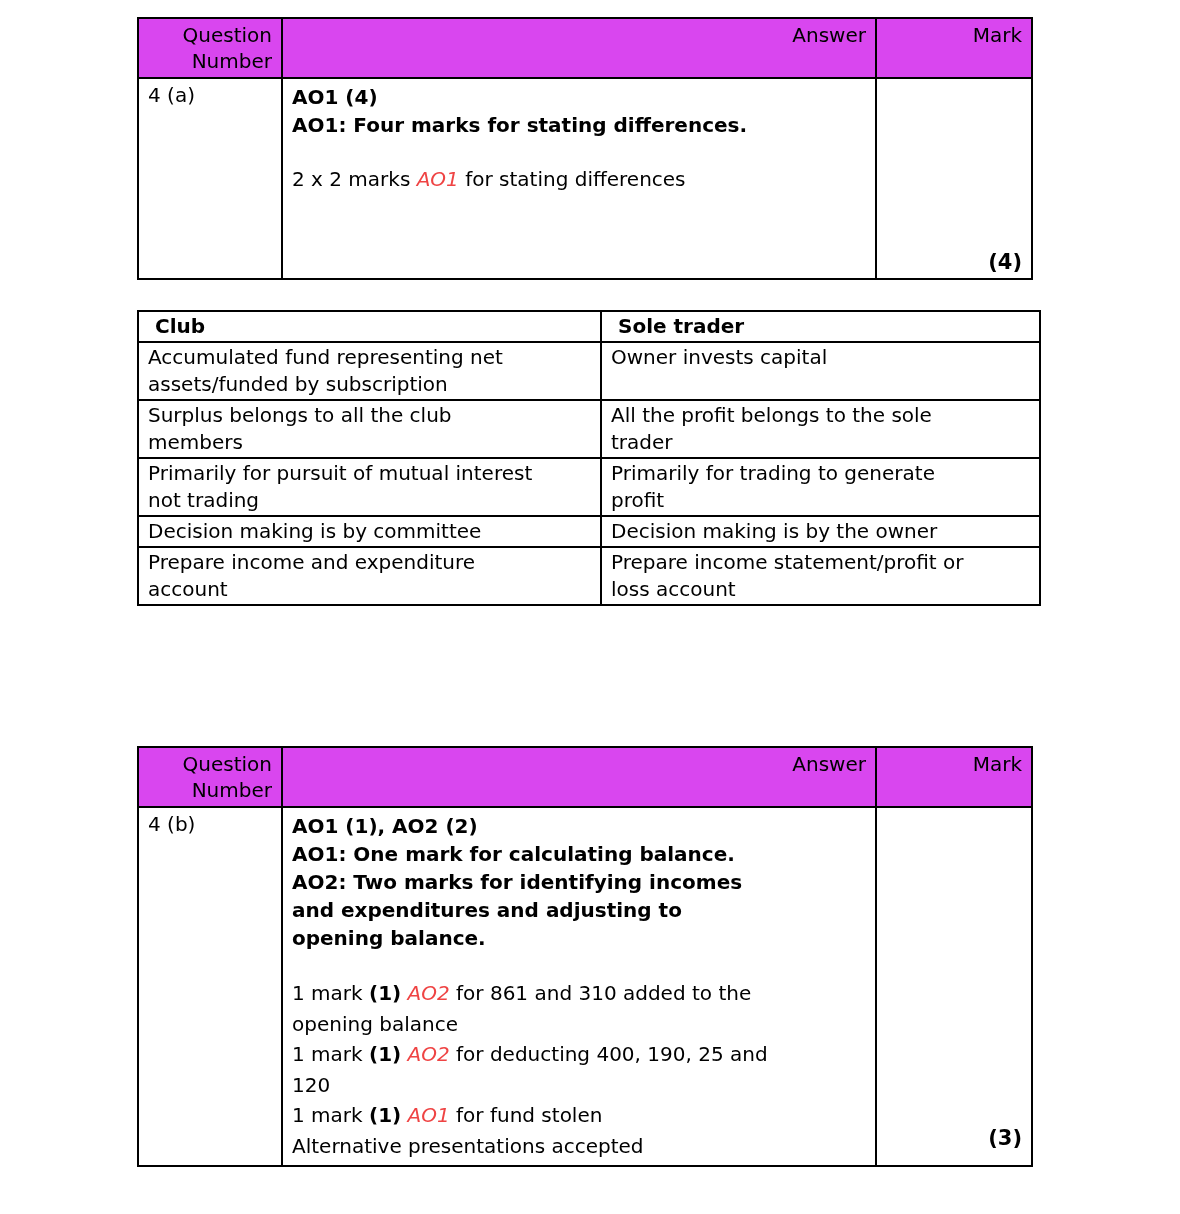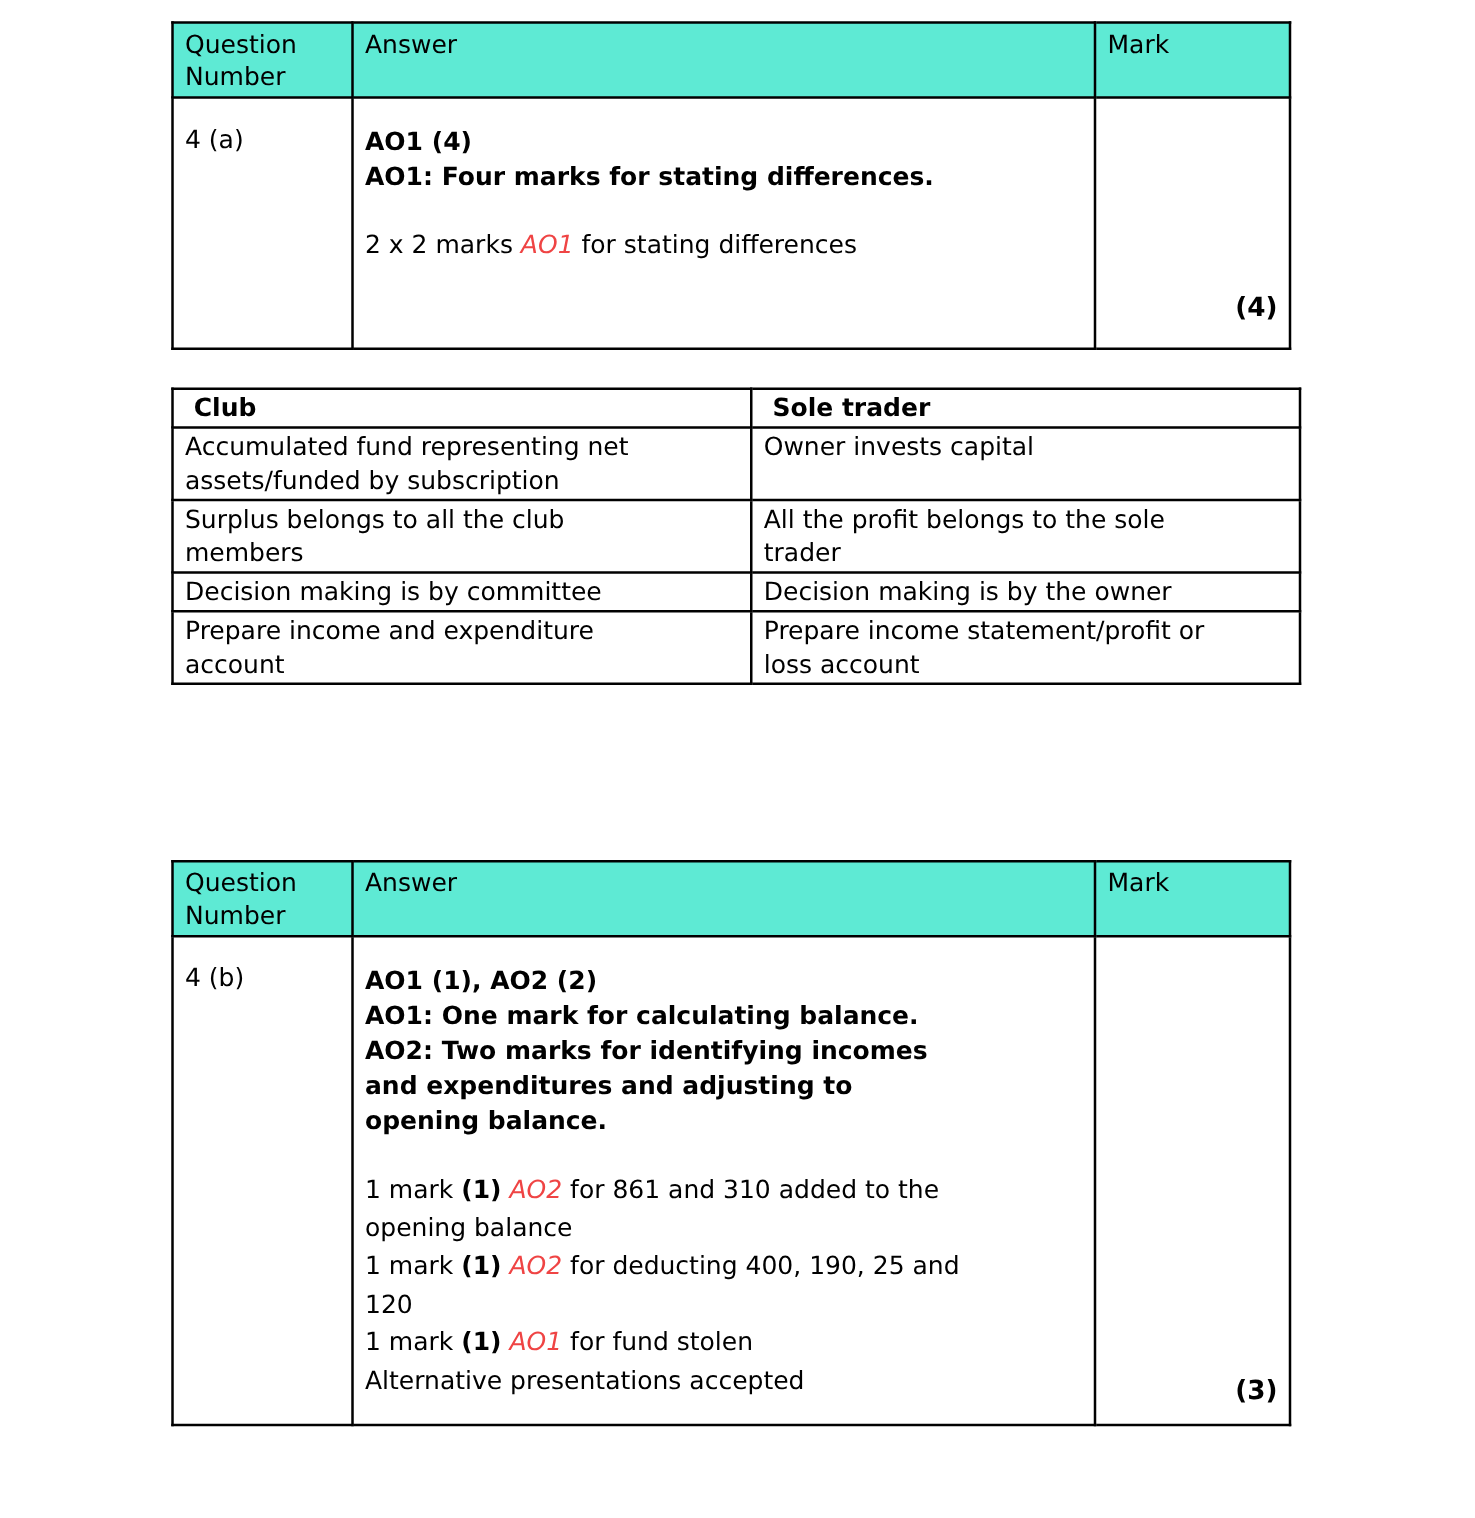--- a/index.html
+++ b/index.html
@@ -16,26 +16,27 @@
   th, td {
     border: 2px solid #000000;
     vertical-align: top;
     text-align: left;
     font-weight: normal;
   }
 
   
   .qtable { width: 894px; font-size: 20px; }
   .qtable th {
-    background: #5eead4;
+    background: #d946ef;
     height: 55px;
     padding: 3px 9px;
     line-height: 26px;
+    text-align: right;
   }
-  .qtable td { padding: 20px 9px; }
+  .qtable td { padding: 4px 9px; }
   .qtable .row-4a { height: 201px; }
   .qtable .row-4b { height: 358px; }
 
   .preblock { white-space: pre-line; line-height: 28px; }
   .bold { font-weight: bold; }
   .red { color: #ef4444; font-style: italic; }
   .spacer { height: 26px; }
   .detail-line { line-height: 28px; }
   .mark-lines { line-height: 30.5px; }
   .mark-lines .line { white-space: pre; }
@@ -109,20 +110,26 @@
         <td>Accumulated fund representing net
 assets/funded by subscription</td>
         <td>Owner invests capital</td>
       </tr>
       <tr class="r-d">
         <td>Surplus belongs to all the club
 members</td>
         <td>All the profit belongs to the sole
 trader</td>
       </tr>
+      <tr class="r-d">
+        <td>Primarily for pursuit of mutual interest
+not trading</td>
+        <td>Primarily for trading to generate
+profit</td>
+      </tr>
       <tr class="r-s">
         <td>Decision making is by committee</td>
         <td>Decision making is by the owner</td>
       </tr>
       <tr class="r-d">
         <td>Prepare income and expenditure
 account</td>
         <td>Prepare income statement/profit or
 loss account</td>
       </tr>

